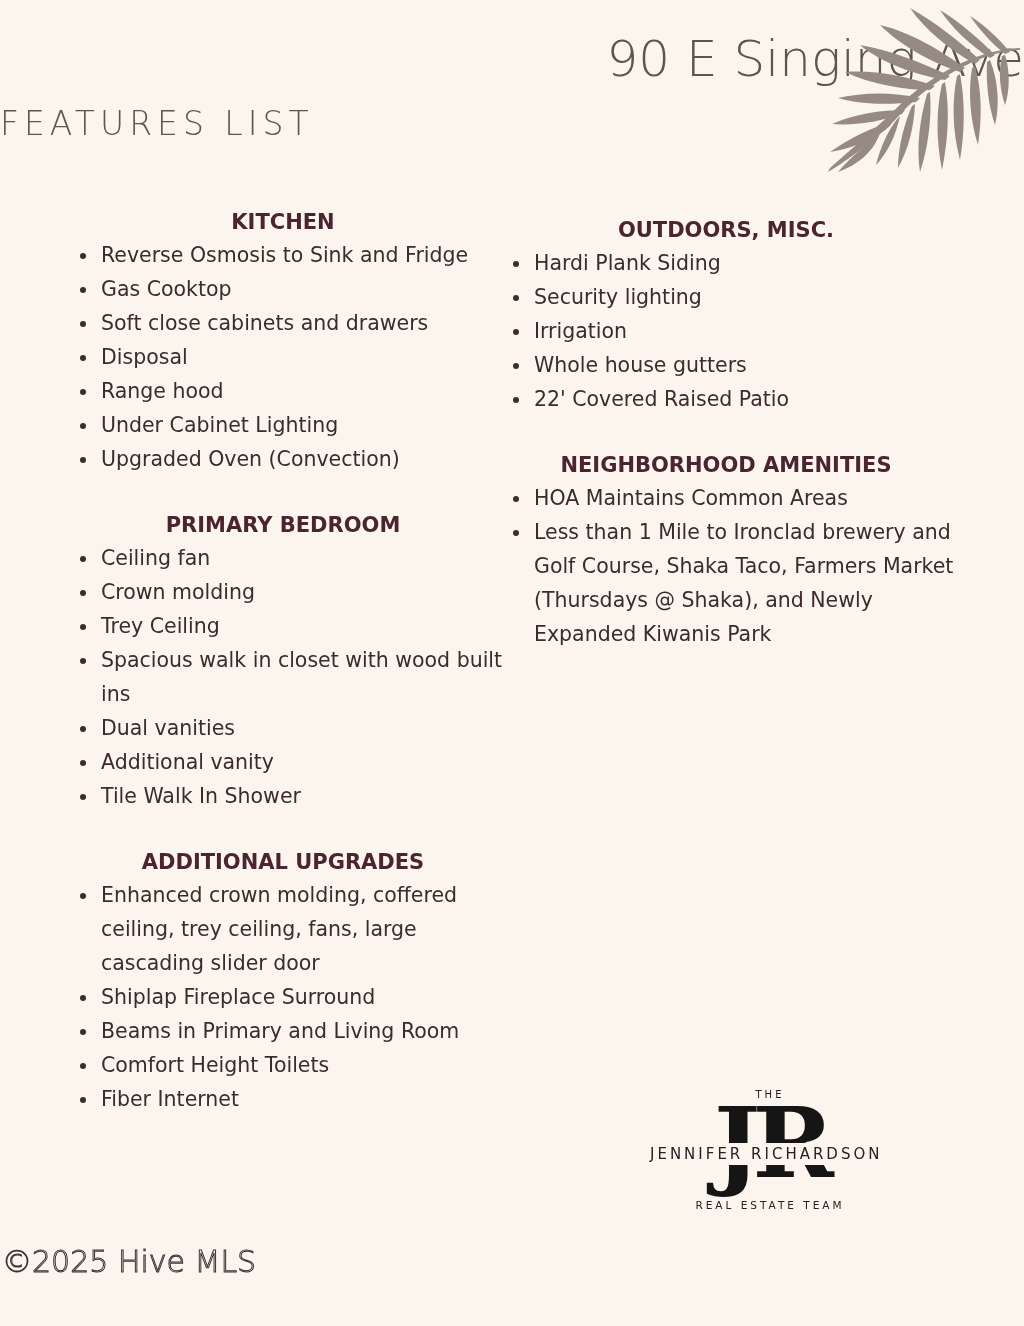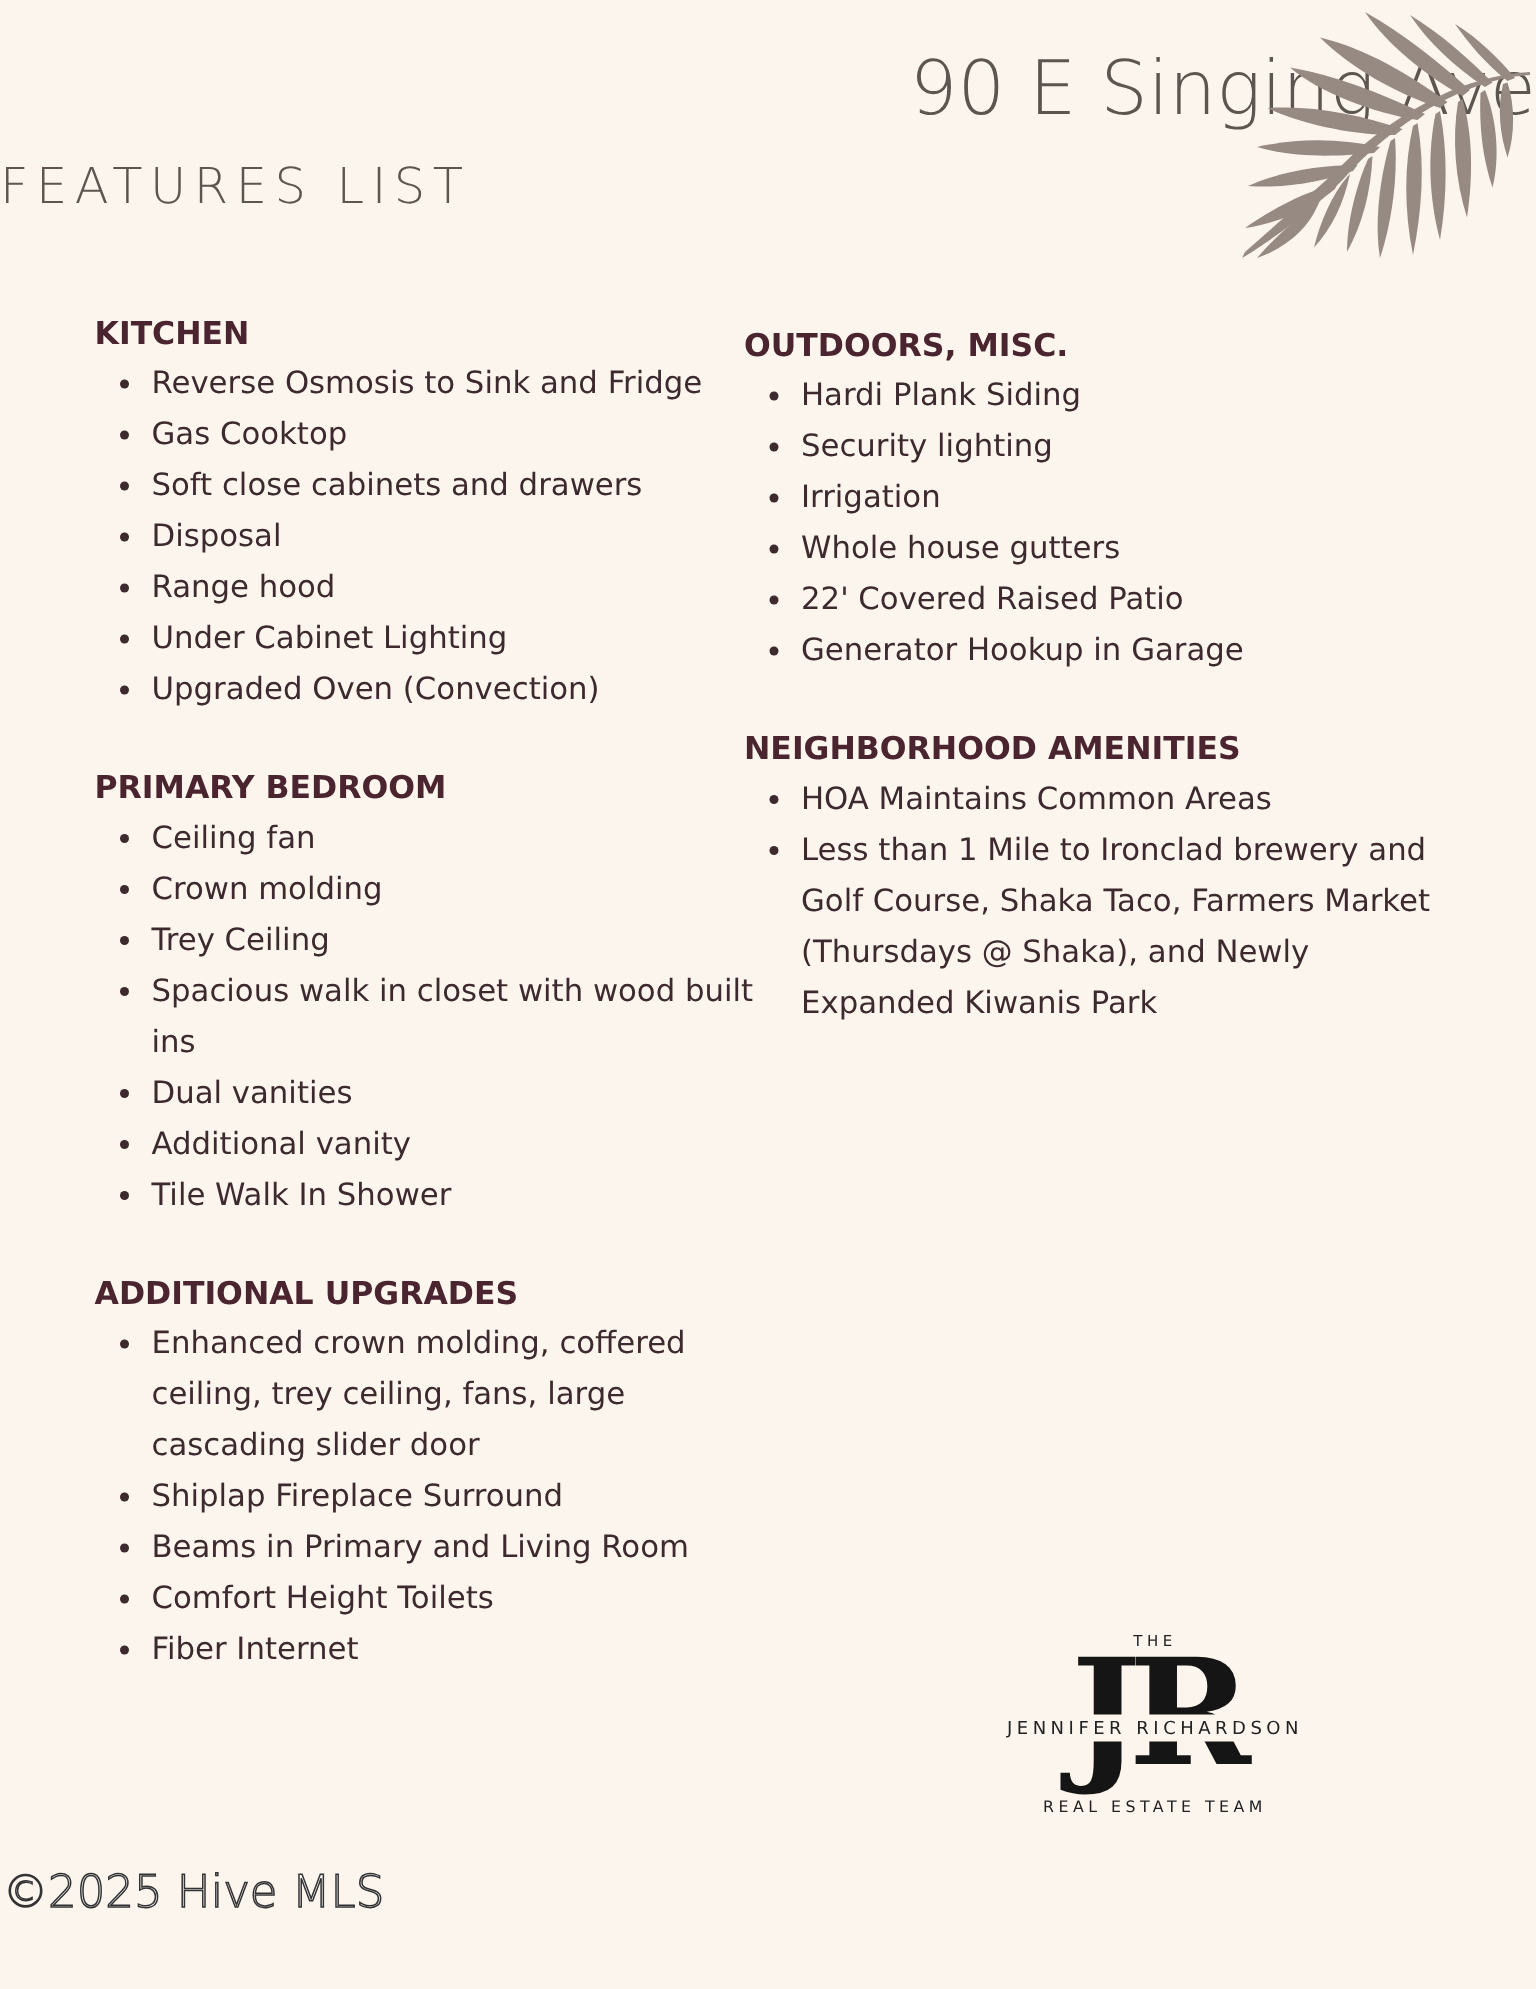--- a/index.html
+++ b/index.html
@@ -24,21 +24,21 @@
     font-family: "DejaVu Sans", sans-serif;
     font-weight: 300;
   }
   .leaf { position: absolute; right: 0; top: 0; width: 214px; height: 175px; }
   .col { position: absolute; width: 440px; }
   .col.left { left: 63px; top: 206px; }
   .col.right { left: 496px; top: 214px; width: 460px; }
   .section { margin-bottom: 33px; }
   .section h2 {
     margin: 0; font-size: 21px; font-weight: 700; color: #4a2530;
-    line-height: 32px; letter-spacing: 0px;
+    line-height: 32px; letter-spacing: 0px; text-align: center;
   }
   .section ul {
     list-style: none; margin: 0; padding: 0;
   }
   .section li {
     position: relative; padding-left: 38px;
     font-size: 20.5px; line-height: 34px; color: #3d2a2e;
   }
   .section li::before {
     content: ""; position: absolute; left: 17px; top: 15px;
@@ -52,23 +52,23 @@
     position: absolute; left: 0; right: 0; top: 4px;
     font-size: 10px; letter-spacing: 3px; color: #222;
   }
   .logo .jr {
     position: absolute; left: 0; right: 0; top: 8px;
     font-family: "DejaVu Serif", serif; font-weight: 700;
     font-size: 98px; line-height: 100px; color: #151515; letter-spacing: -8px;
   }
   .logo .name {
     position: absolute; left: -10px; right: -10px; top: 58px;
-    font-size: 12px; letter-spacing: 3px; color: #222;
+    font-size: 15px; letter-spacing: 3px; color: #222;
     background: #fcf5ee; padding: 2px 0;
-    text-align: center;
+    text-align: left;
   }
   .logo .team {
     position: absolute; left: 0; right: 0; top: 114px;
     font-size: 10.5px; letter-spacing: 3px; color: #222;
   }
   .copyright {
     position: absolute; left: 2px; top: 1244px;
     font-size: 30px; font-weight: 300; color: #fff;
     -webkit-text-stroke: 1px #333;
     letter-spacing: 0px;
@@ -143,21 +143,20 @@
 
 <div class="col right">
   <div class="section">
     <h2>OUTDOORS, MISC.</h2>
     <ul>
       <li>Hardi Plank Siding</li>
       <li>Security lighting</li>
       <li>Irrigation</li>
       <li>Whole house gutters</li>
       <li>22' Covered Raised Patio</li>
-      <li>Generator Hookup in Garage</li>
     </ul>
   </div>
   <div class="section">
     <h2>NEIGHBORHOOD AMENITIES</h2>
     <ul>
       <li>HOA Maintains Common Areas</li>
       <li>Less than 1 Mile to Ironclad brewery and  Golf Course, Shaka Taco, Farmers Market (Thursdays @ Shaka), and Newly Expanded Kiwanis Park</li>
     </ul>
   </div>
 </div>

